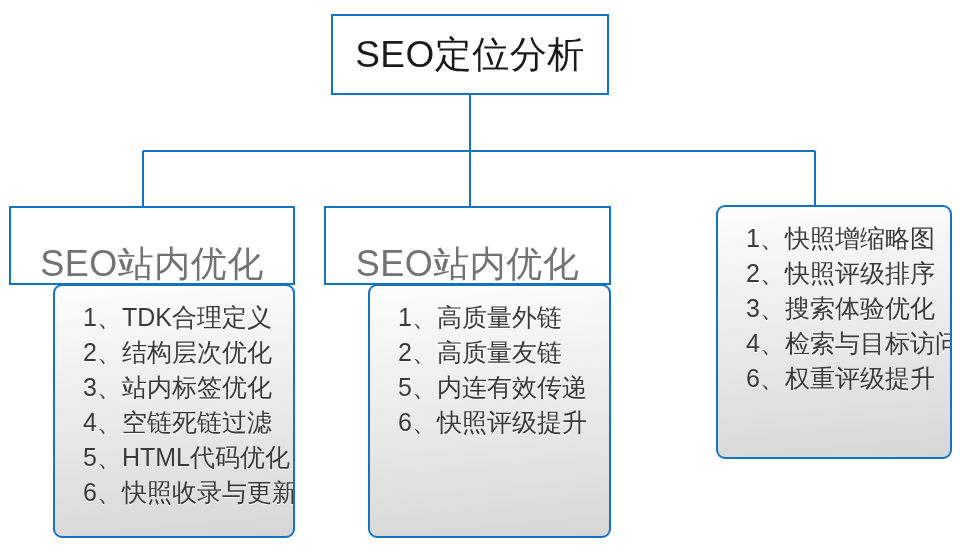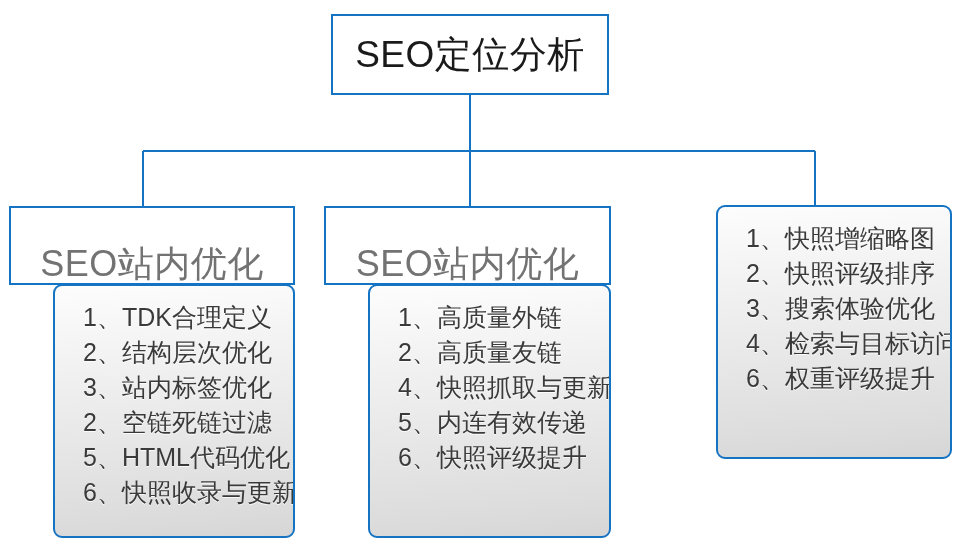--- a/index.html
+++ b/index.html
@@ -133,36 +133,35 @@
 
   <div class="column col-0">
     <div class="col-header">
       <span class="col-header-title">SEO站内优化</span>
     </div>
     <div class="col-panel">
       <ul class="item-list">
         <li>1、TDK合理定义</li>
         <li>2、结构层次优化</li>
         <li>3、站内标签优化</li>
-        <li>2、空链死链过滤</li>
+        <li>4、空链死链过滤</li>
         <li>5、HTML代码优化</li>
         <li>6、快照收录与更新</li>
       </ul>
     </div>
   </div>
 
   <div class="column col-1">
     <div class="col-header">
       <span class="col-header-title">SEO站内优化</span>
     </div>
     <div class="col-panel">
       <ul class="item-list">
         <li>1、高质量外链</li>
         <li>2、高质量友链</li>
-        <li>4、快照抓取与更新</li>
         <li>5、内连有效传递</li>
         <li>6、快照评级提升</li>
       </ul>
     </div>
   </div>
 
   <div class="column col-2">
     <div class="col-panel">
       <ul class="item-list">
         <li>1、快照增缩略图</li>

